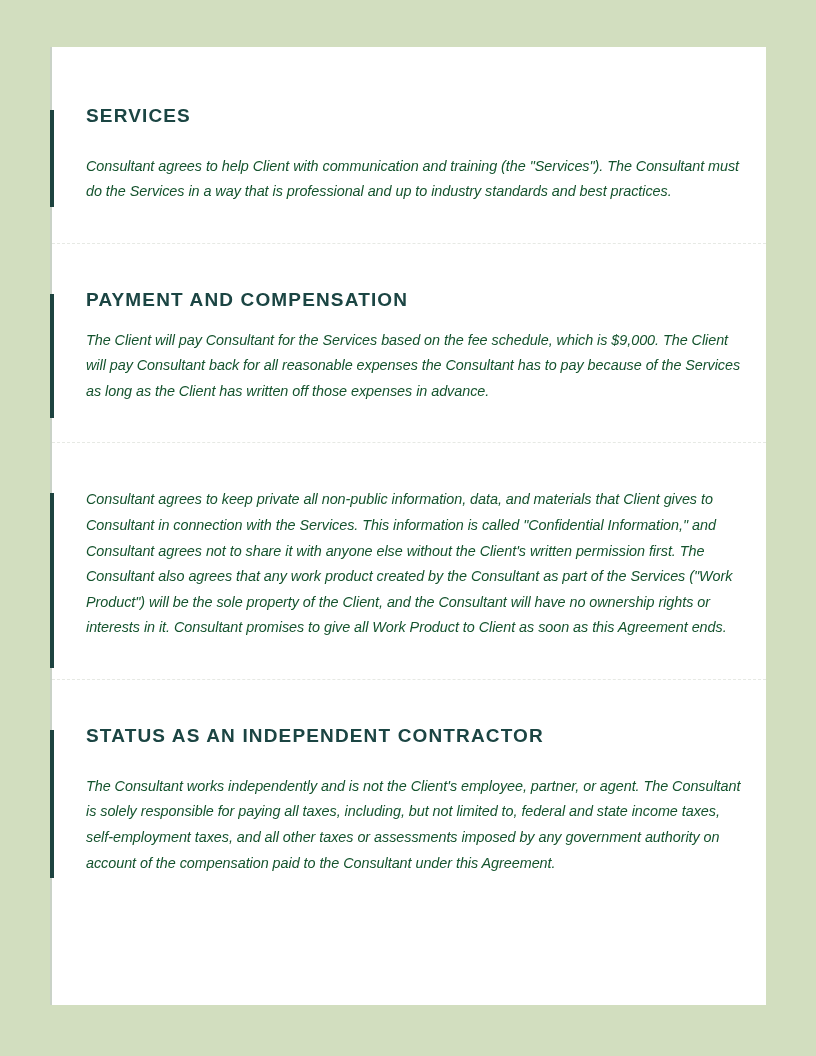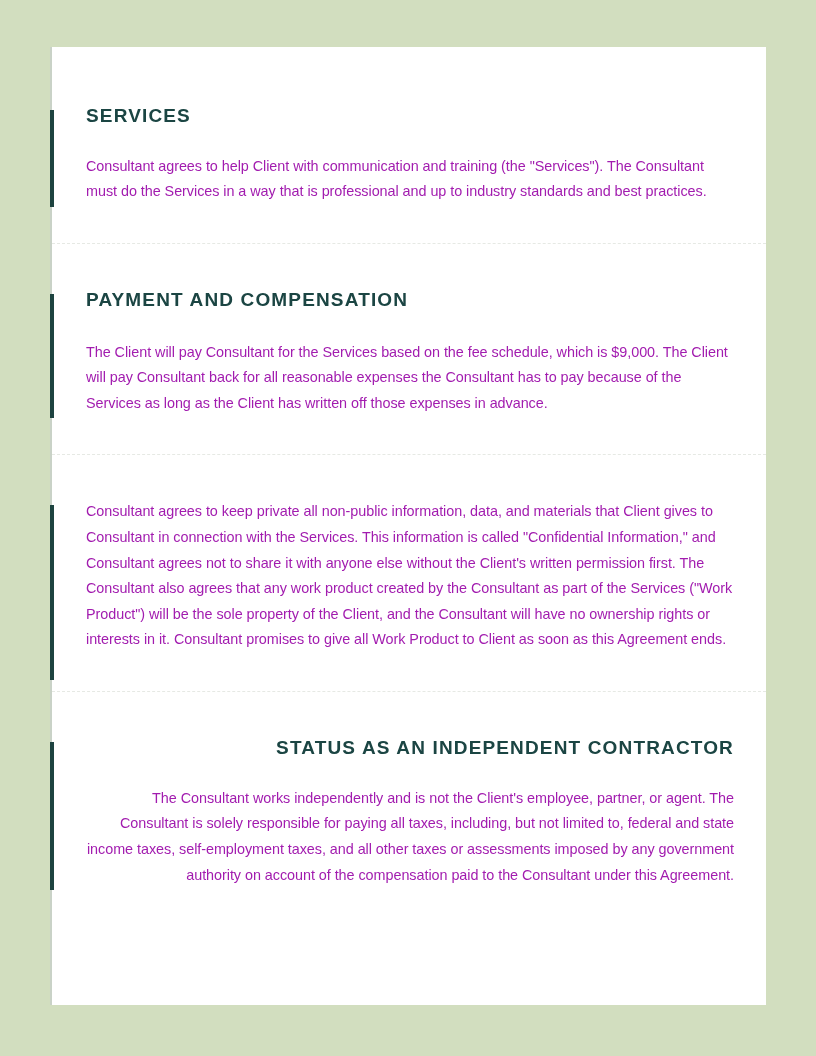--- a/index.html
+++ b/index.html
@@ -39,21 +39,21 @@
     left: 0;
     top: 0;
     right: 0;
     bottom: 0;
     padding: 0;
   }
 
   .section {
     position: relative;
     padding-left: 34px;
-    padding-right: 32px;
+    padding-right: 16px;
   }
 
   
   .accent-bar {
     position: absolute;
     left: -2px;
     width: 4px;
     background: #1d4340;
   }
 
@@ -61,48 +61,49 @@
     color: #1b4543;
     font-size: 19px;
     font-weight: bold;
     letter-spacing: 1.15px;
     margin: 0;
     line-height: 1.25;
     text-transform: uppercase;
   }
 
   .section-body {
-    color: #a21caf;
+    color: #14532d;
     font-size: 14.4px;
     line-height: 25.6px;
     margin: 0;
     letter-spacing: -0.05px;
+    font-style: italic;
   }
 
   .divider {
     border: 0;
     border-top: 1px dashed #e6e9e4;
     margin: 0;
     height: 0;
   }
 
   
   .sec-1 { padding-top: 57px; }
   .sec-1 .section-heading { margin-bottom: 26px; }
   .sec-1 .accent-bar { top: 63px; height: 97px; }
 
   .sec-2 { padding-top: 44px; }
-  .sec-2 .section-heading { margin-bottom: 28px; }
+  .sec-2 .section-heading { margin-bottom: 16px; }
   .sec-2 .accent-bar { top: 50px; height: 124px; }
 
   .sec-3 { padding-top: 44px; }
   .sec-3 .section-heading { margin-bottom: 26px; }
   .sec-3 .accent-bar { top: 50px; height: 175px; }
 
-  .sec-4 { padding-top: 44px; text-align: right; }
+  .sec-4 { padding-top: 44px; }
   .sec-4 .section-heading { margin-bottom: 26px; }
   .sec-4 .accent-bar { top: 50px; height: 148px; }
 
   .gap-after-1 { height: 38px; }
   .gap-after-2 { height: 38px; }
   .gap-after-3 { height: 38px; }
 </style>
 </head>
 <body>
 

